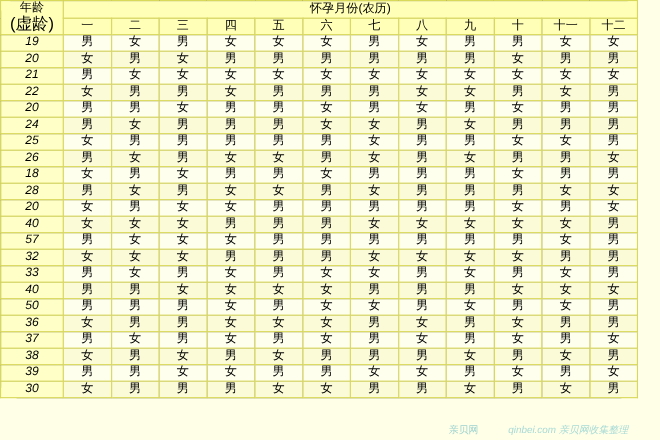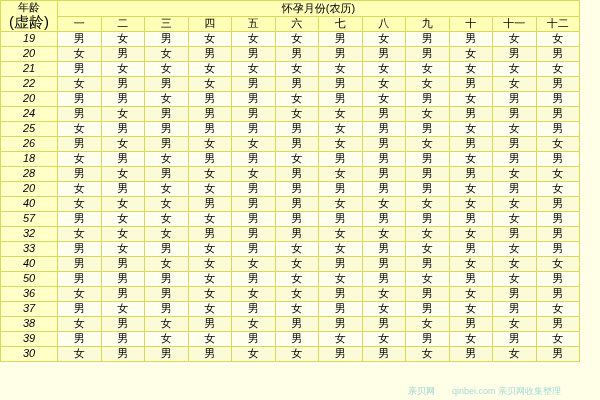--- a/index.html
+++ b/index.html
@@ -84,21 +84,21 @@
     text-align: right;
   }
   .wm {
     position: absolute;
     bottom: 2px;
     font-size: 9px;
     color: #9fd3cf;
     white-space: nowrap;
   }
   .wm-left { left: 408px; }
-  .wm-right { left: 452px; color: #a8dbd6; }
+  .wm-right { left: 462px; color: #a8dbd6; font-style: italic; }
 </style>
 </head>
 <body>
 
 <div id="chart-wrap">
   <table class="gender-table">
     <thead>
       <tr>
         <th class="hdr-age" rowspan="2">
           <span class="l1">年龄</span>

